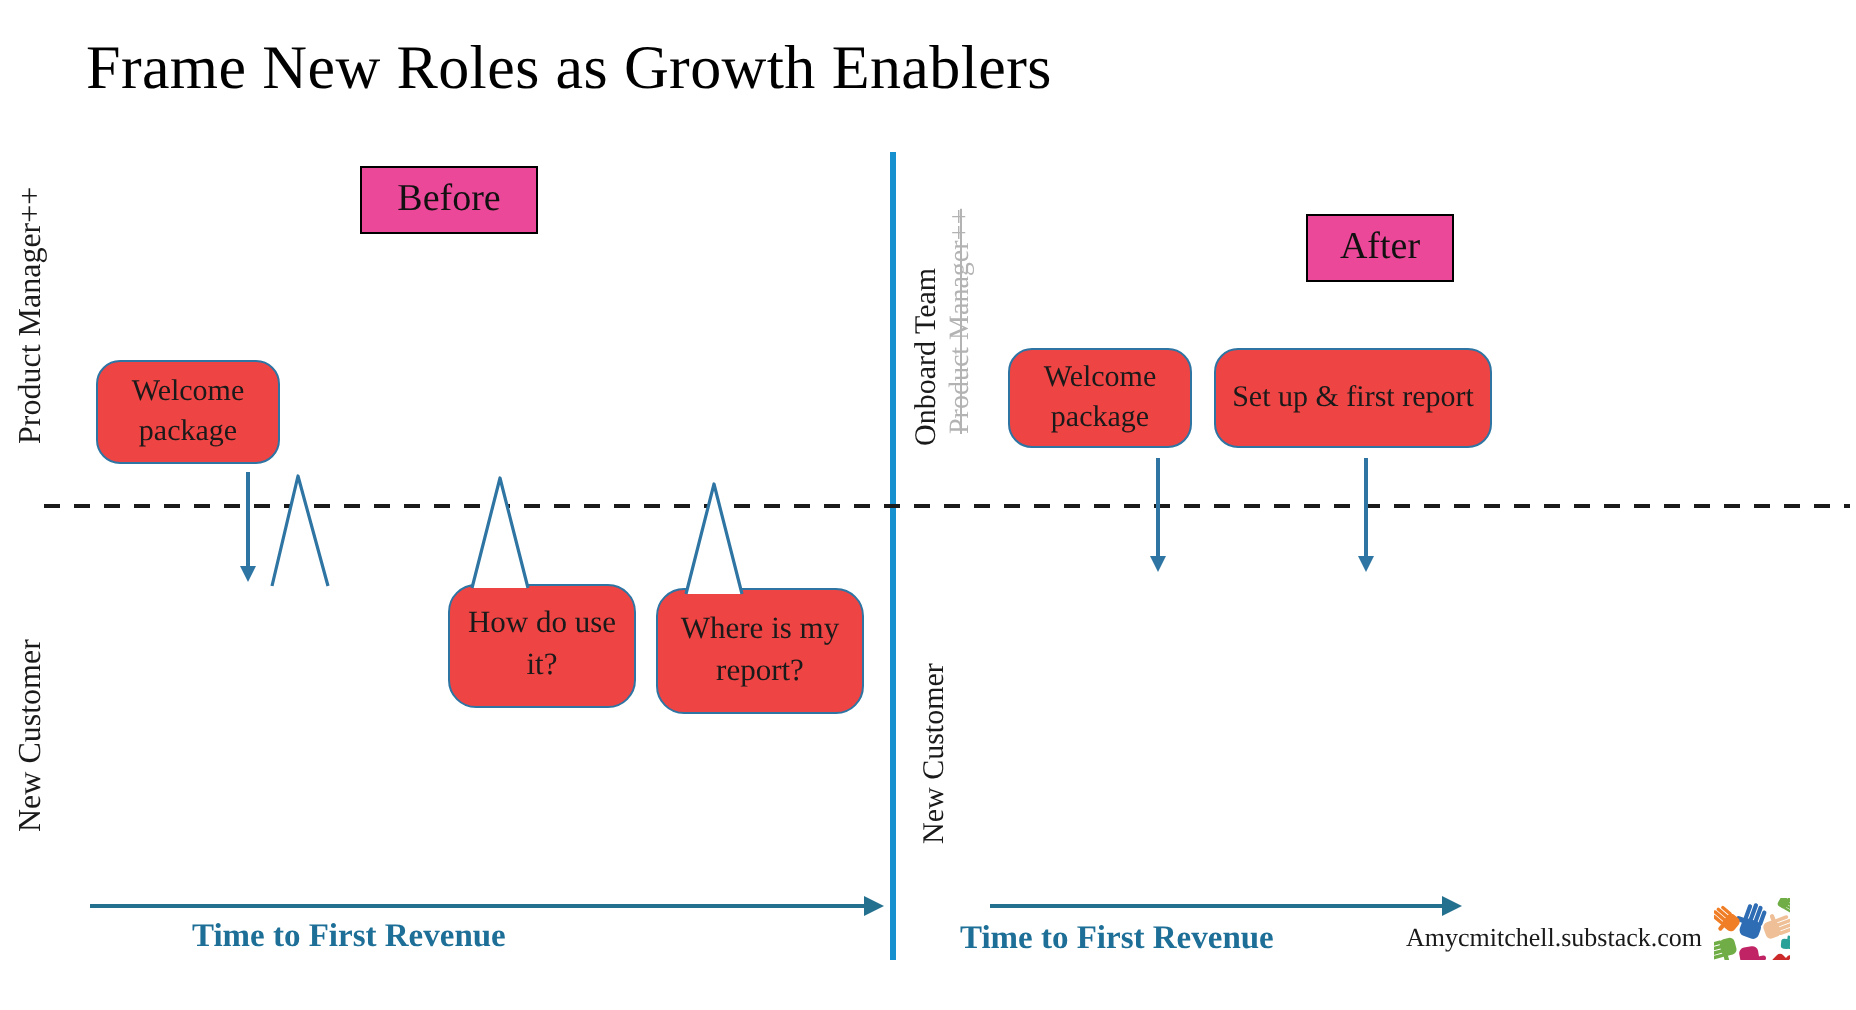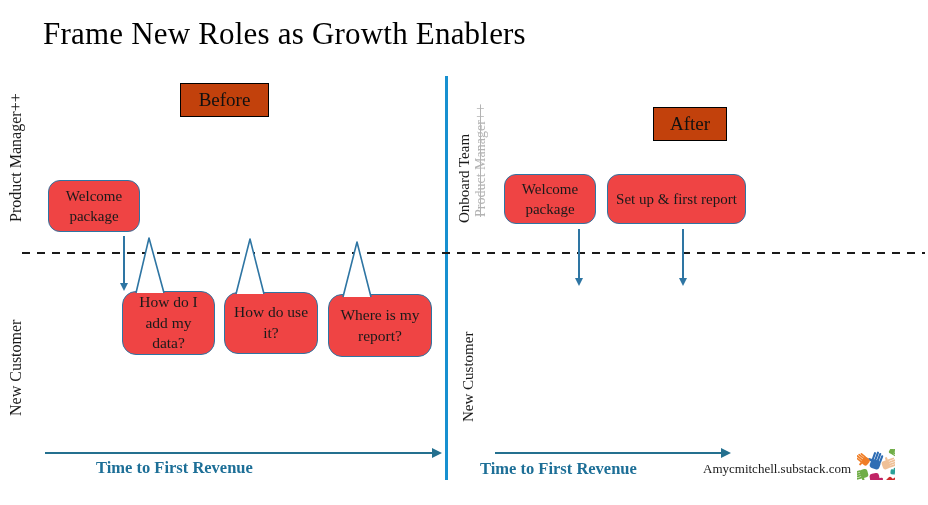--- a/index.html
+++ b/index.html
@@ -5,21 +5,21 @@
   html,body{margin:0;padding:0;background:#fff;}
   #canvas{
     position:relative;width:928px;height:480px;background:#fff;overflow:hidden;
     font-family:Liberation Serif, serif;color:#111;
   }
   .abs{position:absolute;}
   
   .title{left:43px;top:16px;font-size:31px;letter-spacing:.2px;color:#000;white-space:nowrap;}
   
   .phase-box{border:1.6px solid #000;display:flex;align-items:center;justify-content:center;
-    font-size:19px;color:#111;background:#c2410c;}
+    font-size:19px;color:#111;background:#ec4899;}
   
   .vlabel{writing-mode:vertical-rl;transform:rotate(180deg);display:flex;align-items:center;
     justify-content:center;font-size:16px;color:#1a1a1a;white-space:nowrap;}
   .vlabel.small{font-size:15px;}
   .vlabel.struck{color:#b3b3b3;text-decoration:line-through;font-size:14px;}
   
   .divider{left:445px;top:76px;width:3px;height:411px;background:#1790D0;}
   .dashline{left:22px;top:252px;width:903px;height:2px;
     background:repeating-linear-gradient(90deg,#1a1a1a 0 8px,transparent 8px 15px);}
   
@@ -73,23 +73,20 @@
   <svg class="abs tail" style="left:126px;top:236px;" width="48" height="58" viewBox="0 0 48 58">
     <path d="M10 57 L23 2 L38 57" fill="#ffffff" stroke="#2E75A3" stroke-width="1.6" stroke-linejoin="round"></path>
   </svg>
   <svg class="abs tail" style="left:226px;top:237px;" width="48" height="58" viewBox="0 0 48 58">
     <path d="M10 57 L24 2 L38 57" fill="#ffffff" stroke="#2E75A3" stroke-width="1.6" stroke-linejoin="round"></path>
   </svg>
   <svg class="abs tail" style="left:333px;top:240px;" width="48" height="58" viewBox="0 0 48 58">
     <path d="M10 57 L24 2 L38 57" fill="#ffffff" stroke="#2E75A3" stroke-width="1.6" stroke-linejoin="round"></path>
   </svg>
 
-  <div class="abs tealbox bubble" style="left:122px;top:291px;width:93px;height:64px;">
-    <span>How do I add my data?</span>
-  </div>
   <div class="abs tealbox bubble" style="left:224px;top:292px;width:94px;height:62px;">
     <span>How do use it?</span>
   </div>
   <div class="abs tealbox bubble" style="left:328px;top:294px;width:104px;height:63px;">
     <span>Where is my report?</span>
   </div>
 
   <div class="abs tealbox" style="left:504px;top:174px;width:92px;height:50px;">
     <span>Welcome package</span>
   </div>

